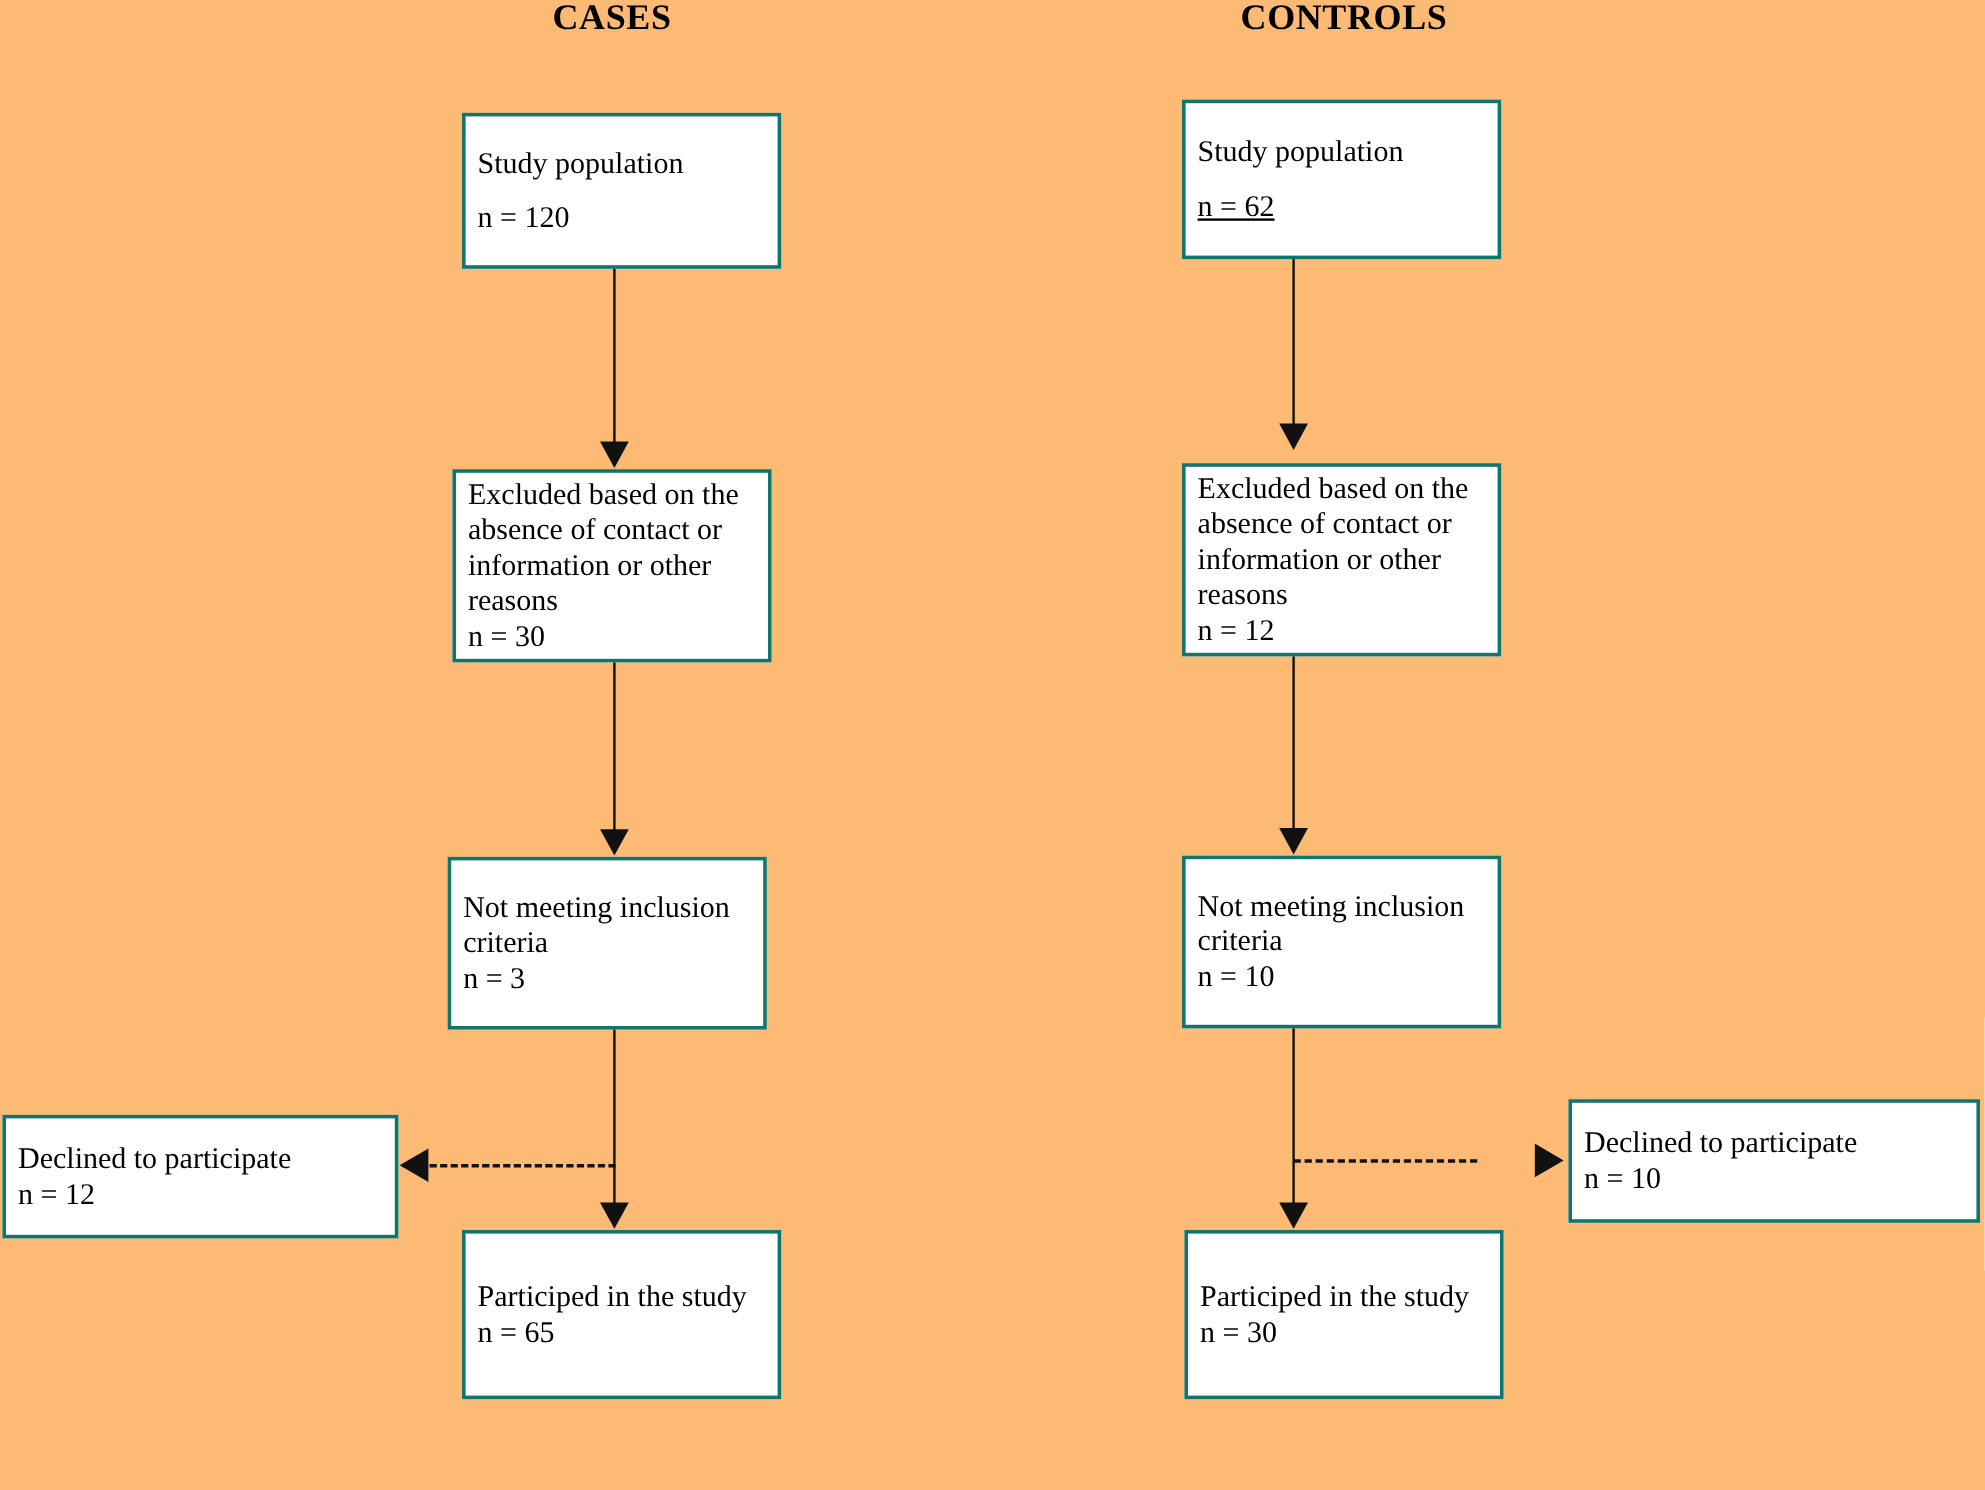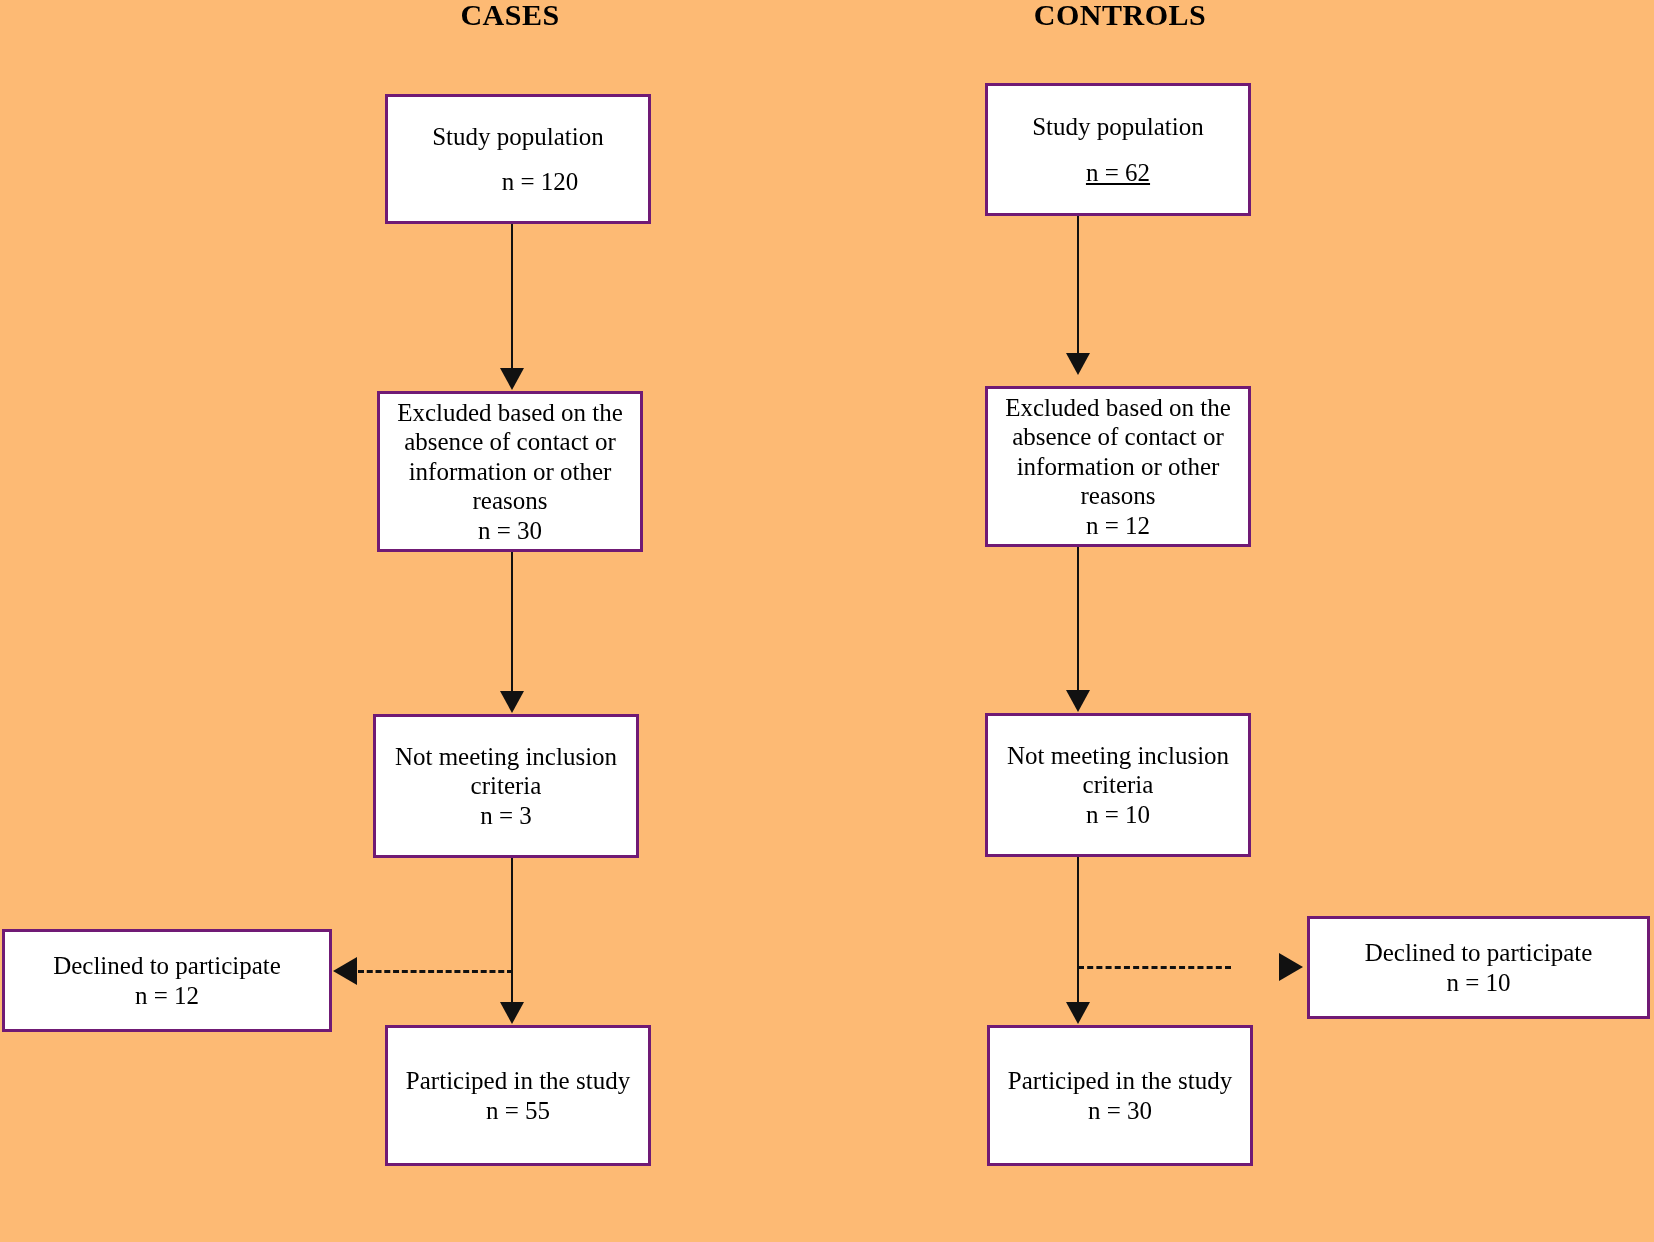--- a/index.html
+++ b/index.html
@@ -20,25 +20,25 @@
     position: absolute;
     font-weight: bold;
     font-size: 30px;
     letter-spacing: 0.5px;
     text-align: center;
     white-space: nowrap;
   }
   .fbox {
     position: absolute;
     box-sizing: border-box;
-    border: 3px solid #701a75;
+    border: 3px solid #0f766e;
     background: #ffffff;
     display: flex;
     flex-direction: column;
-    align-items: center;
+    align-items: flex-start;
     justify-content: center;
     text-align: center;
     font-size: 25px;
     line-height: 1.18;
     padding: 4px 10px;
   }
   .fbox .ln {
     display: block;
     white-space: nowrap;
   }
@@ -83,21 +83,21 @@
 <body>
 
 <div id="canvas">
 
   <div class="col-title" style="left:360px; top:-2px; width:300px;">CASES</div>
 
   <div class="col-title" style="left:960px; top:-2px; width:320px;">CONTROLS</div>
 
   <div class="fbox" style="left:385px; top:94px; width:266px; height:130px;">
     <span class="ln">Study population</span>
-    <span class="ln" style="margin-top:16px;margin-left:44px;">n = 120</span>
+    <span class="ln" style="margin-top:16px;">n = 120</span>
   </div>
 
   <div class="vline" style="left:511px; top:224px; height:148px;"></div>
   <div class="arrowhead-down" style="left:500px; top:368px;"></div>
 
   <div class="fbox" style="left:377px; top:391px; width:266px; height:161px;">
     <span class="ln">Excluded based on the</span>
     <span class="ln">absence of contact or</span>
     <span class="ln">information or other</span>
     <span class="ln">reasons</span>
@@ -119,21 +119,21 @@
   <div class="fbox" style="left:2px; top:929px; width:330px; height:103px;">
     <span class="ln">Declined to participate</span>
     <span class="ln">n = 12</span>
   </div>
 
   <div class="dashline" style="left:358px; top:970px; width:155px;"></div>
   <div class="arrowhead-left" style="left:333px; top:957px;"></div>
 
   <div class="fbox" style="left:385px; top:1025px; width:266px; height:141px;">
     <span class="ln">Participed in the study</span>
-    <span class="ln">n = 55</span>
+    <span class="ln">n = 65</span>
   </div>
 
   <div class="fbox" style="left:985px; top:83px; width:266px; height:133px;">
     <span class="ln">Study population</span>
     <span class="ln" style="margin-top:16px;text-decoration:underline;">n = 62</span>
   </div>
 
   <div class="vline" style="left:1077px; top:216px; height:141px;"></div>
   <div class="arrowhead-down" style="left:1066px; top:353px;"></div>
 

